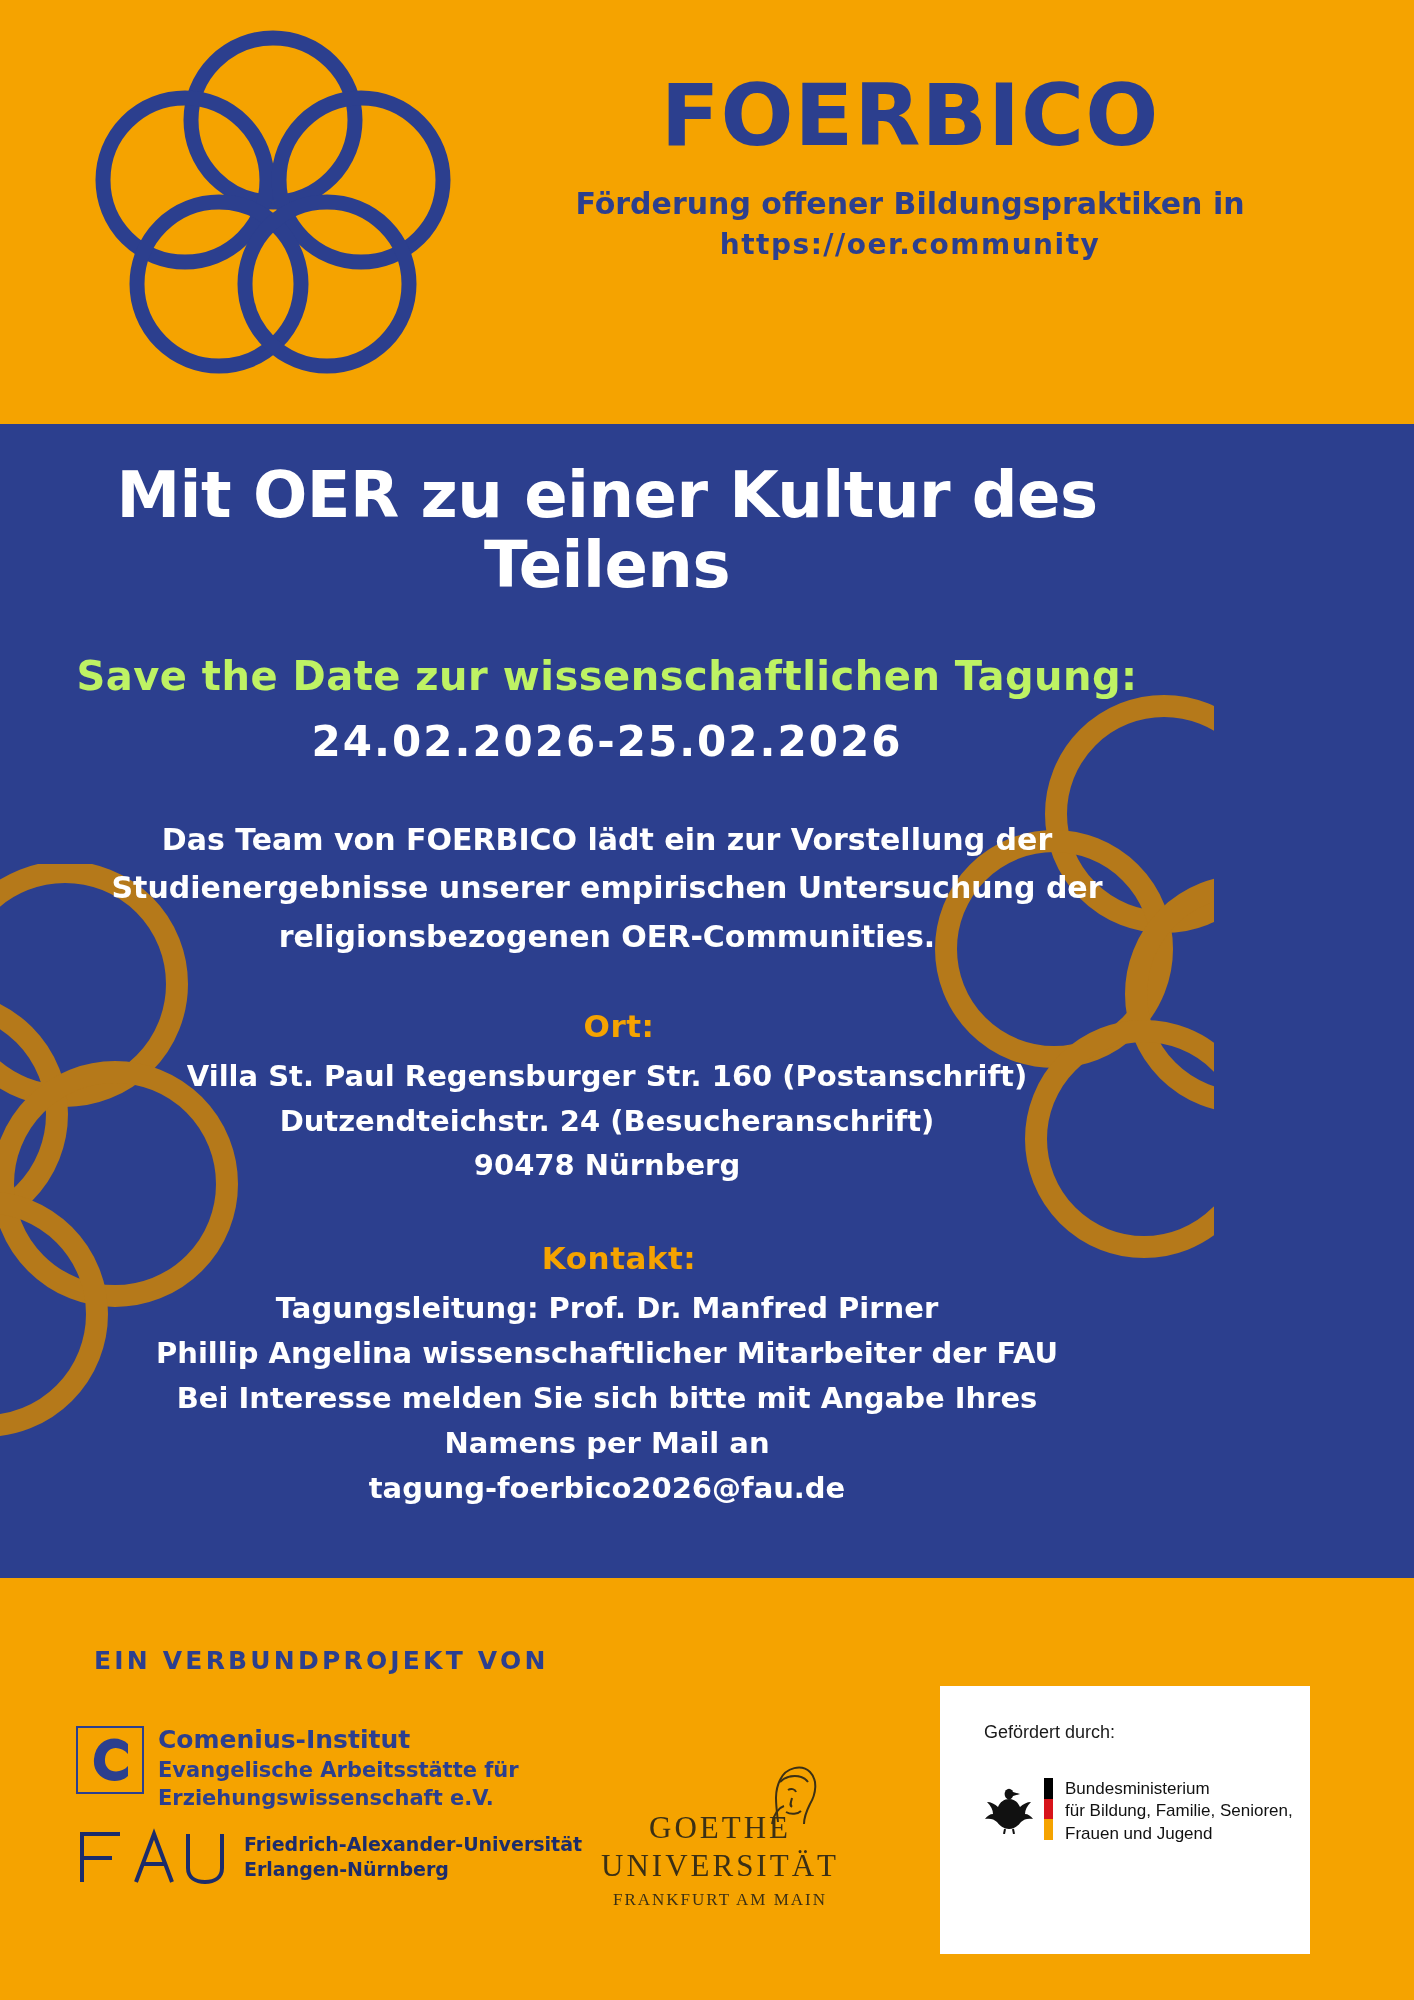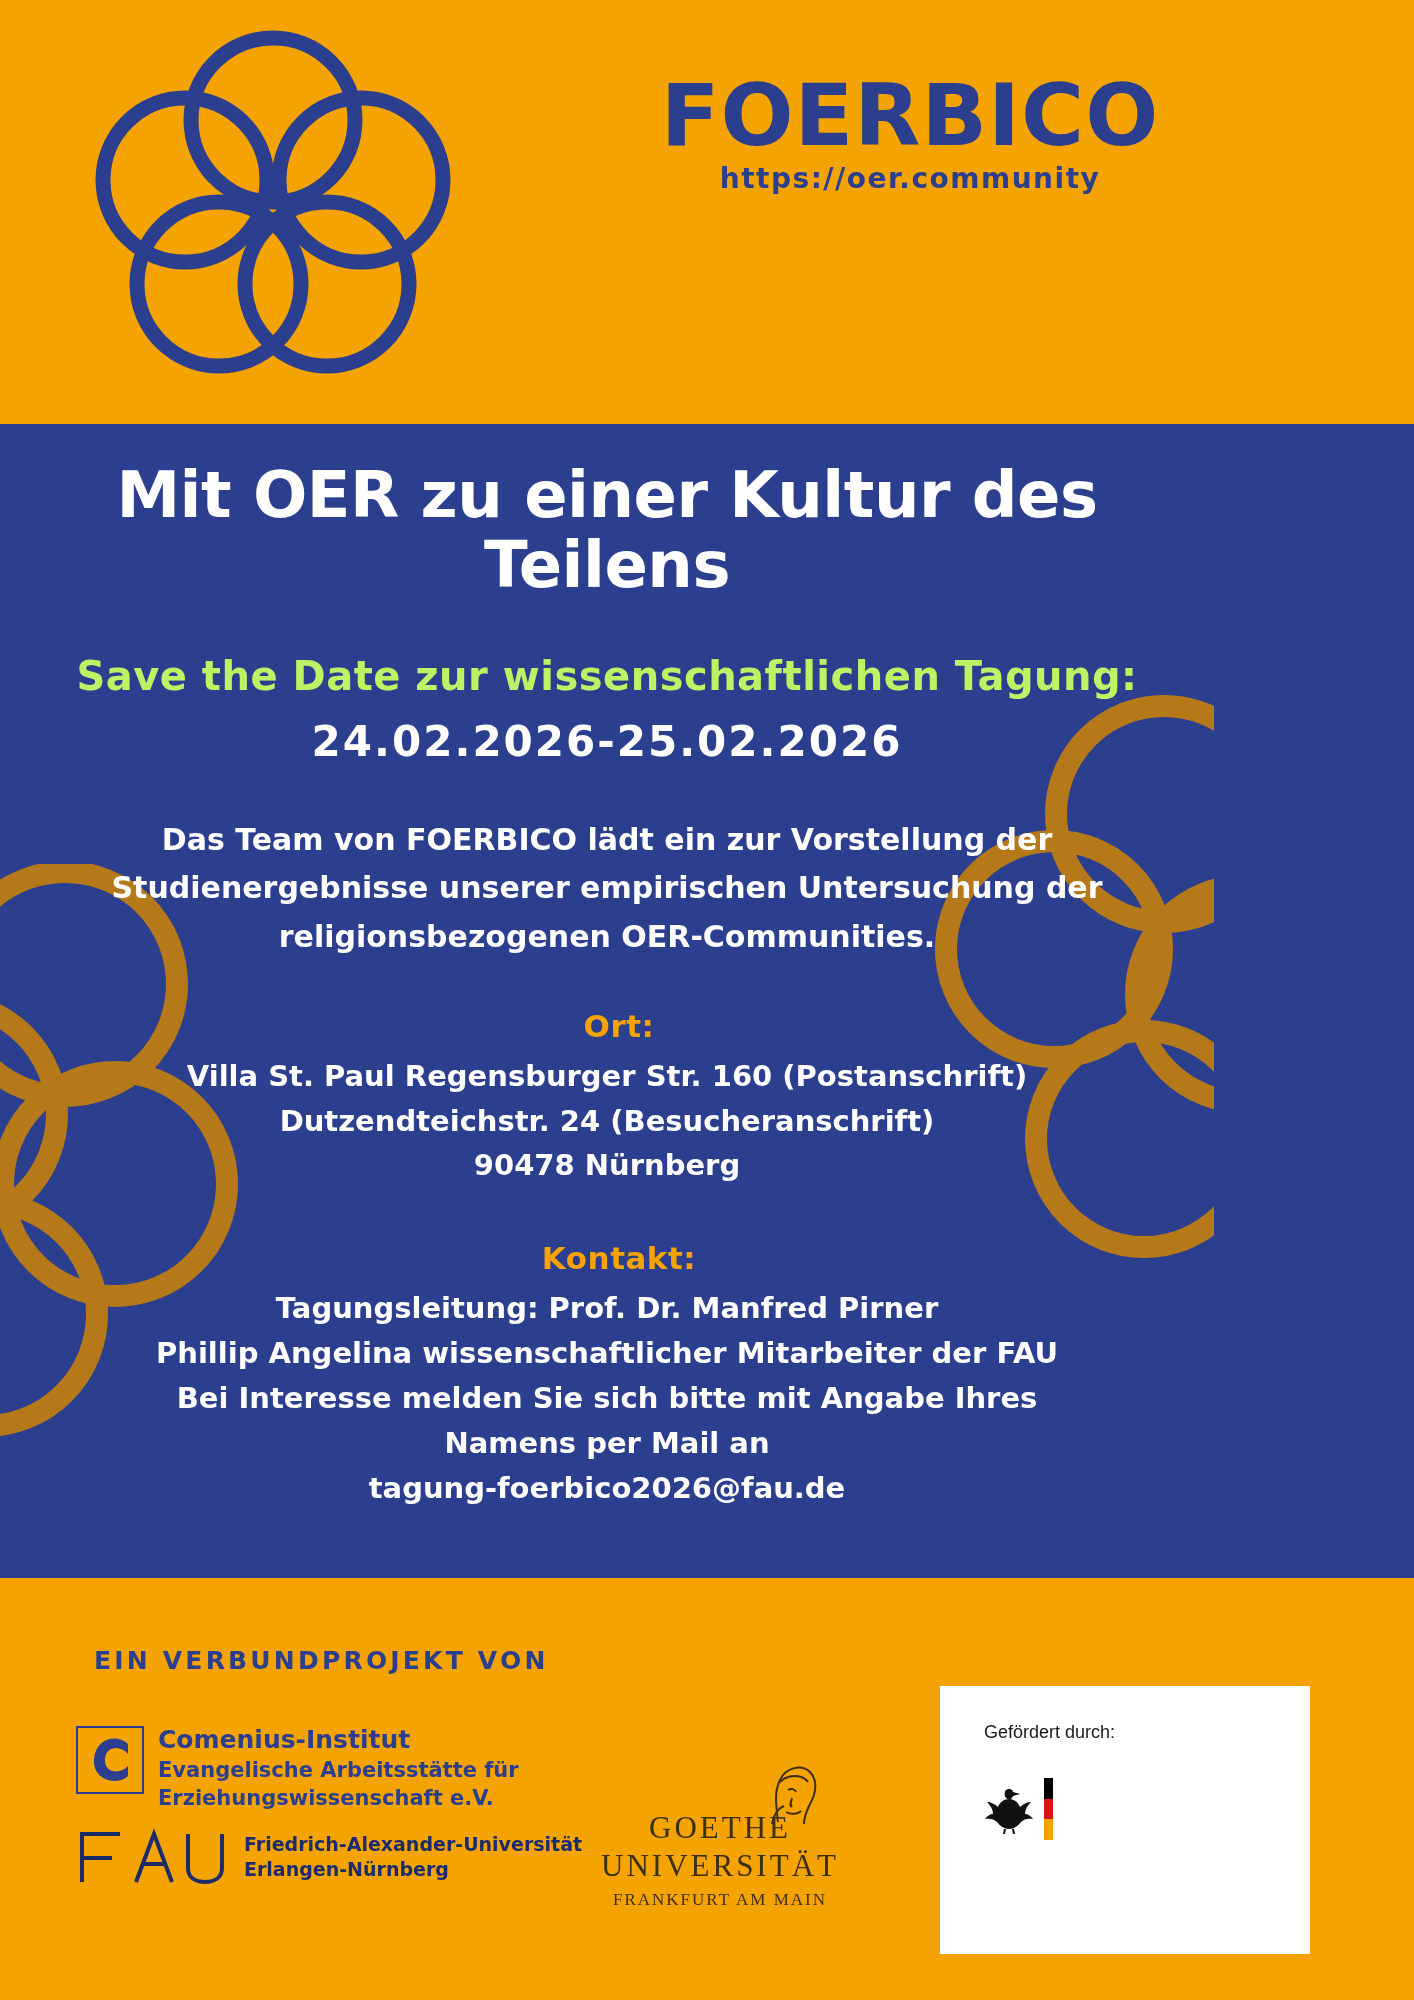--- a/index.html
+++ b/index.html
@@ -263,20 +263,21 @@
           <circle cx="97" cy="152" r="82"></circle>
           <circle cx="273" cy="152" r="82"></circle>
           <circle cx="131" cy="256" r="82"></circle>
           <circle cx="239" cy="256" r="82"></circle>
         </g>
       </svg>
     </div>
 
     <div class="header-text">
       <div class="brand-title">FOERBICO</div>
+      <div class="brand-sub1">Förderung offener Bildungspraktiken in</div>
       <div class="brand-url">https://oer.community</div>
     </div>
   </div>
 
   <div class="body-blue">
 
     <div class="deco deco-right">
       <svg width="420" height="620" viewBox="0 0 420 620" fill="none">
         <g stroke="#b5791a" stroke-width="22" fill="none">
           <circle cx="250" cy="120" r="108"></circle>
@@ -392,17 +393,22 @@
               <path d="M25 21 C20 21 16 24 14 29 C11 26 7 24 3 24 C7 28 9 32 9 36 C6 36 3 38 1 41 C6 40 10 41 13 44 C16 48 20 51 25 51 C30 51 34 48 37 44 C40 41 44 40 49 41 C47 38 44 36 41 36 C41 32 43 28 47 24 C43 24 39 26 36 29 C34 24 30 21 25 21 Z"></path>
               <path d="M21 51 L20 56 M29 51 L30 56" stroke="#111111" stroke-width="2"></path>
             </g>
           </svg>
         </div>
         <div class="bmbf-flag">
           <div class="flag-b"></div>
           <div class="flag-r"></div>
           <div class="flag-y"></div>
         </div>
+        <div class="bmbf-name">
+          <div>Bundesministerium</div>
+          <div>für Bildung, Familie, Senioren,</div>
+          <div>Frauen und Jugend</div>
+        </div>
       </div>
     </div>
 
   </div>
 </div>
 
 </body></html>

